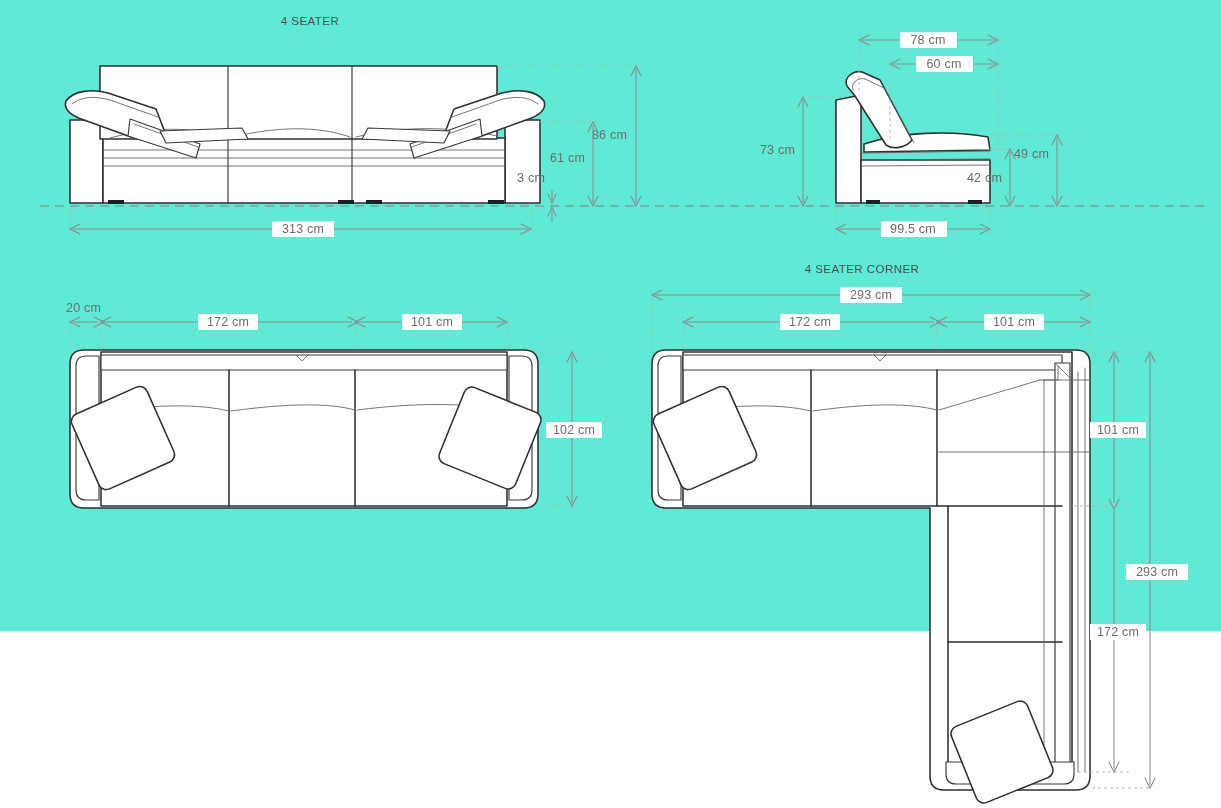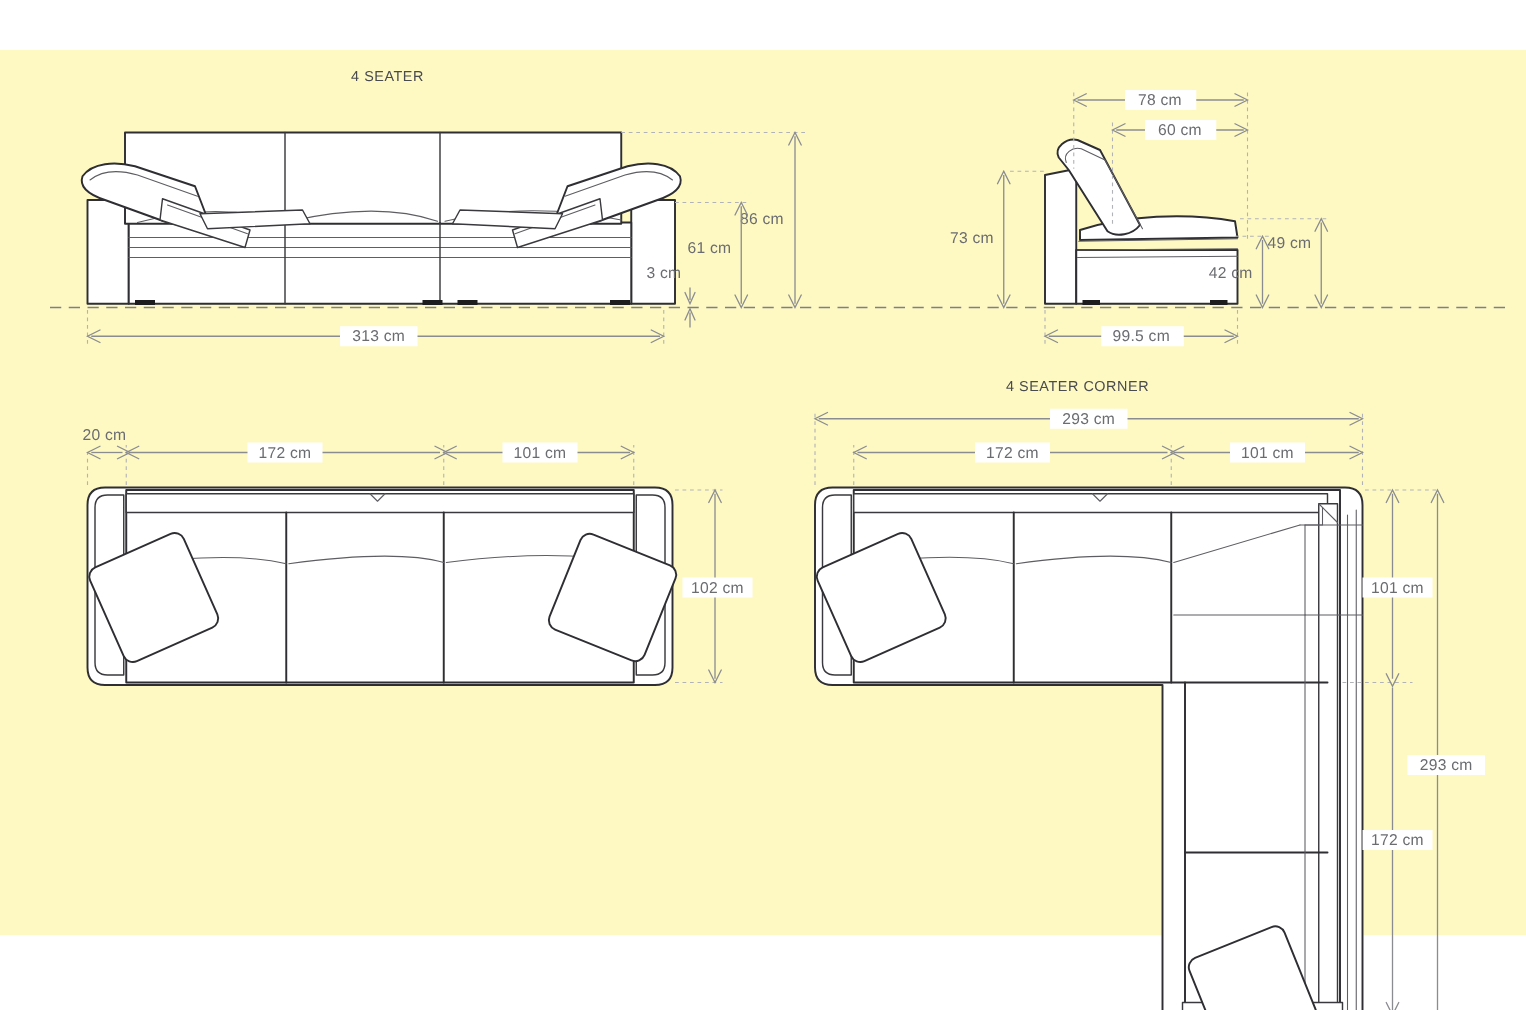--- a/index.html
+++ b/index.html
@@ -1,21 +1,21 @@
 <!DOCTYPE html>
 <html><head>
 <meta charset="utf-8">
 <style>
   html,body{margin:0;padding:0;background:#ffffff;}
   body{
     width:1221px;height:808px;overflow:hidden;
     font-family:"Liberation Sans", sans-serif;
     color:#58595b;
   }
-  #stage{position:relative;width:1221px;height:708px;background:#fef9c3;margin-top:40px;}
+  #stage{position:relative;width:1221px;height:631px;background:#5eead4;}
   svg{display:block;}
   .dimtext{
     font-family:"Liberation Sans", sans-serif;
     font-size:12.5px;
     fill:#6b6c70;
     letter-spacing:0.2px;
   }
   .titletext{
     font-family:"Liberation Sans", sans-serif;
     font-size:11.5px;

